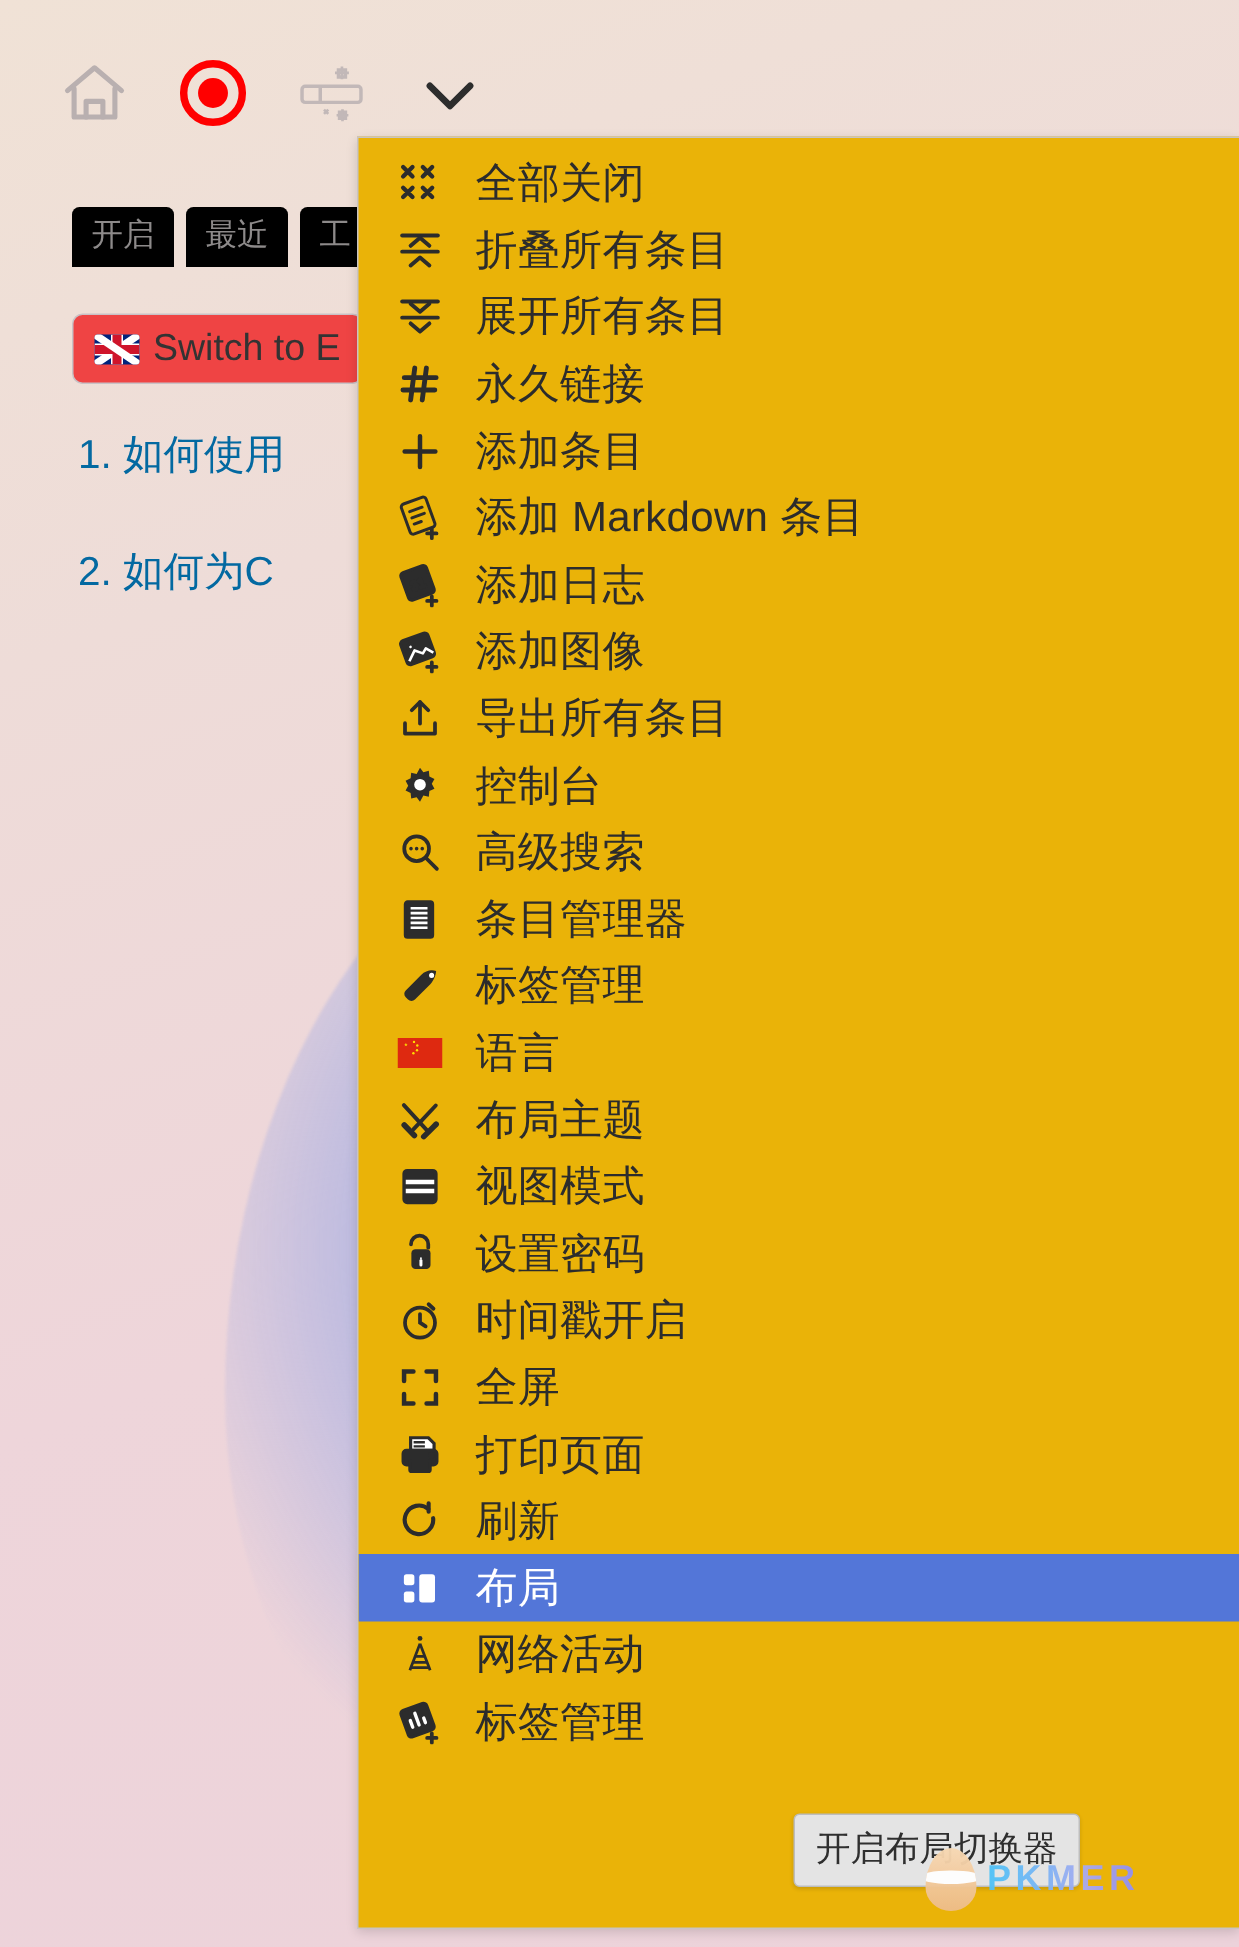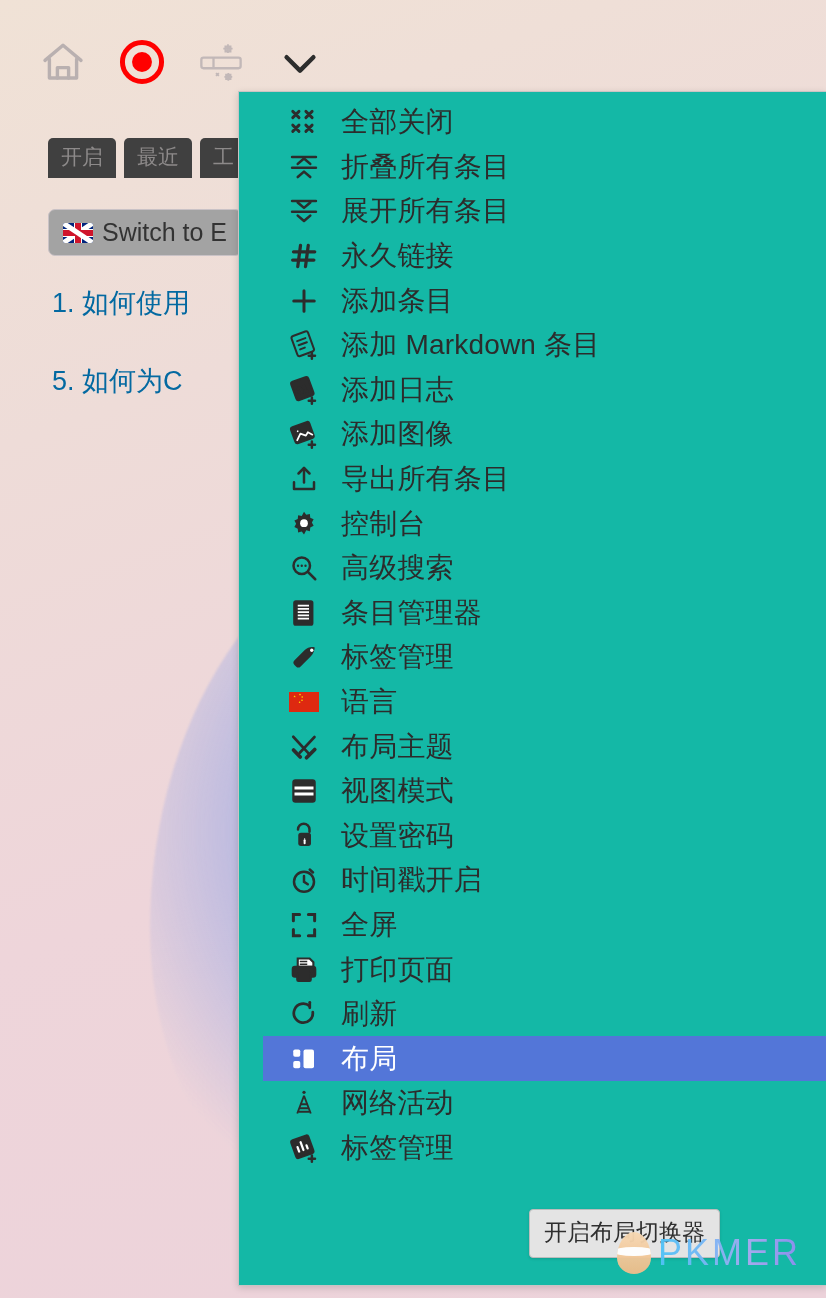--- a/index.html
+++ b/index.html
@@ -53,38 +53,38 @@
 
   
   #tab-bar {
     position: absolute;
     left: 48px;
     top: 138px;
     display: flex;
     gap: 8px;
   }
   .tab-chip {
-    background: #404040;
+    background: #000000;
     color: #8d8a8a;
     border-radius: 5px 5px 0 0;
     font-size: 21px;
     padding: 7px 13px 9px 13px;
     line-height: 1.15;
     white-space: nowrap;
   }
 
   
   #lang-switch-button {
     position: absolute;
     left: 48px;
     top: 209px;
     display: flex;
     align-items: center;
     gap: 9px;
-    background: #a3a3a3;
+    background: #ef4444;
     border: 1px solid #c9c2c6;
     border-radius: 7px;
     padding: 8px 14px;
     font-size: 25px;
     color: #333;
     white-space: nowrap;
   }
   .flag-uk {
     width: 30px;
     height: 20px;
@@ -130,28 +130,27 @@
     margin-bottom: 42px;
   }
 
   
   #dropdown-menu {
     position: absolute;
     left: 238px;
     top: 91px;
     width: 588px;
     height: 1195px;
-    background: #14b8a6;
+    background: #eab308;
     border: 1px solid #c8c4c4;
     border-right: none;
     box-sizing: border-box;
     box-shadow: 0 2px 7px rgba(0,0,0,.15);
     padding-top: 8px;
     overflow: hidden;
-    padding-left: 24px;
   }
   .menu-item {
     display: flex;
     align-items: center;
     height: 44.6px;
     padding-left: 26px;
     color: #2c2c2c;
     box-sizing: border-box;
   }
   .menu-item.selected {
@@ -194,22 +193,22 @@
   #watermark {
     position: absolute;
     left: 617px;
     top: 1232px;
     display: flex;
     align-items: center;
     gap: 7px;
     opacity: .96;
   }
   #watermark .wm-text {
-    font-size: 36px;
-    font-weight: normal;
+    font-size: 24px;
+    font-weight: bold;
     letter-spacing: 3px;
     background: linear-gradient(90deg, #4fc3f7 0%, #7ab6f5 35%, #a9a9f0 65%, #8f8cf0 100%);
     -webkit-background-clip: text;
     background-clip: text;
     color: transparent;
   }
   .wm-egg {
     width: 34px;
     height: 42px;
     border-radius: 50% 50% 50% 50% / 62% 62% 38% 38%;
@@ -277,21 +276,21 @@
     <i class="hw"></i>
       <i class="vw"></i>
       <i class="h"></i>
       <i class="v"></i>
   </span>
   <span>Switch to E</span>
 </div>
 
 <div id="page-outline">
   <div class="outline-entry">1. 如何使用</div>
-  <div class="outline-entry">5. 如何为C</div>
+  <div class="outline-entry">2. 如何为C</div>
 </div>
 
 <div id="dropdown-menu">
 
   <div class="menu-item">
     <span class="mi-icon">
       <svg width="30" height="30" viewBox="0 0 24 24" stroke="#2c2c2c" stroke-width="2.3" stroke-linecap="round">
         <path d="M3 3.5 8 8.5M8 3.5 3 8.5M13.5 3.5 18.5 8.5M18.5 3.5 13.5 8.5M3 14.5 8 19.5M8 14.5 3 19.5M13.5 14.5 18.5 19.5M18.5 14.5 13.5 19.5"></path>
       </svg>
     </span>

